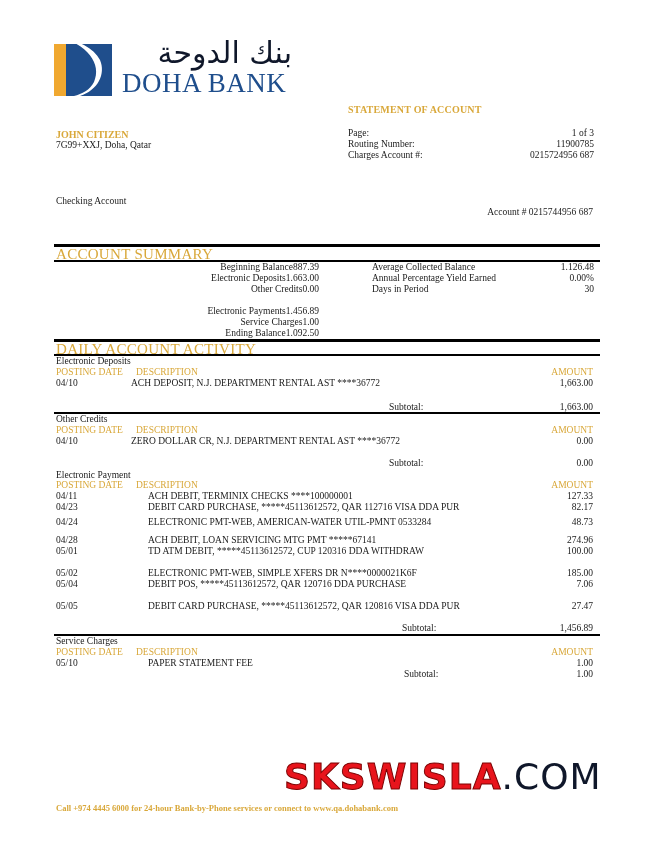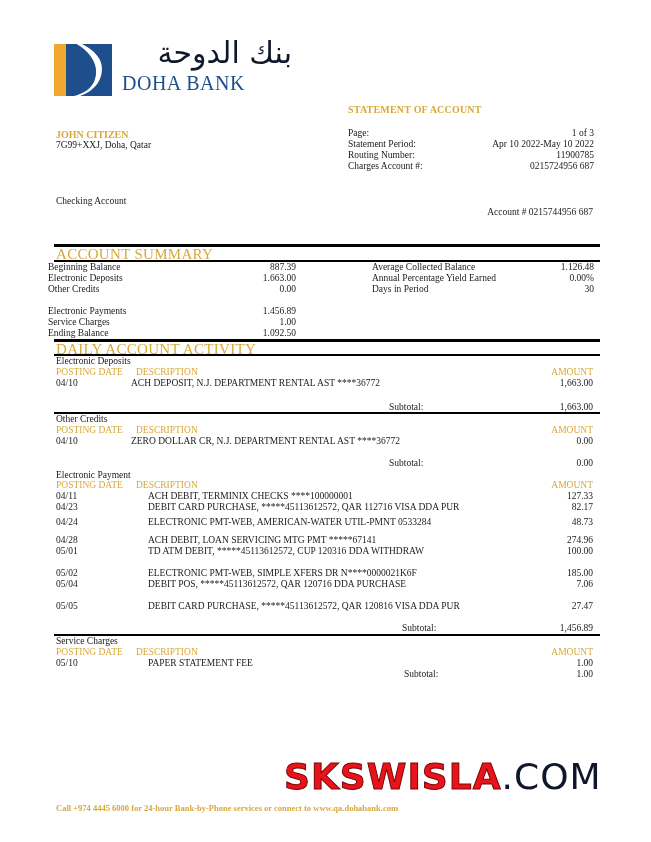--- a/index.html
+++ b/index.html
@@ -8,38 +8,38 @@
   .abs { position: absolute; }
   .gold { color: #d9a83a; }
   .small { font-size: 9.5px; line-height: 11px; }
   .r { text-align: right; }
 
   
   #logo { left: 54px; top: 34px; width: 240px; height: 66px; }
   #logo-mark { position: absolute; left: 0; top: 0; width: 58px; height: 62px; }
   #logo-arabic { position: absolute; left: 70px; top: 2px; font-size: 30px; color: #0f172a;
                  font-family: "DejaVu Sans", sans-serif; line-height: 34px; direction: rtl; width: 168px; text-align: right; }
-  #logo-latin { position: absolute; left: 68px; top: 34px; font-size: 20px; color: #1f4e8c; letter-spacing: 0.5px;
+  #logo-latin { position: absolute; left: 68px; top: 34px; font-size: 27px; color: #1f4e8c; letter-spacing: 0.5px;
                 font-family: "Liberation Serif", serif; line-height: 30px; white-space: nowrap; }
 
   #stmt-title { left: 348px; top: 104px; font-size: 10px; font-weight: bold; letter-spacing: 0.2px; }
   #meta { left: 348px; top: 128px; width: 246px; }
   #meta .row { display: flex; justify-content: space-between; height: 11px; }
 
   #customer-name { left: 56px; top: 129px; font-size: 10px; font-weight: bold; }
   #customer-addr { left: 56px; top: 140px; }
   #acct-type { left: 56px; top: 196px; }
   #acct-num { left: 380px; top: 207px; width: 213px; }
 
   .thick { position: absolute; left: 54px; width: 546px; height: 3px; background: #000; }
   .thin  { position: absolute; left: 54px; width: 546px; height: 2px; background: #000; }
   .sect-title { position: absolute; left: 56px; font-size: 15px; letter-spacing: 0.3px; }
 
   .sum-row { position: absolute; display: flex; justify-content: space-between; height: 11px; }
-  .sum-left { left: 48px; width: 248px; }
+  .sum-left { left: 71px; width: 248px; justify-content: flex-end; }
   .sum-right { left: 372px; width: 222px; }
 
   .grp-name { position: absolute; left: 56px; }
   .hdr { position: absolute; left: 56px; width: 537px; height: 11px; }
   .hdr span { position: absolute; top: 0; }
   .txn { position: absolute; left: 56px; width: 537px; height: 11px; }
   .txn span { position: absolute; top: 0; white-space: nowrap; }
   .sub { position: absolute; height: 11px; }
 
   #footer-text { left: 56px; top: 803px; font-size: 8.5px; font-weight: bold; }
@@ -61,24 +61,20 @@
   <div id="logo-latin">DOHA BANK</div>
 </div>
 
 <div id="stmt-title" class="abs gold">STATEMENT OF ACCOUNT</div>
 <div id="meta" class="abs small">
   <div class="row">
     <span>Page:</span>
     <span>1 of 3</span>
   </div>
   <div class="row">
-    <span>Statement Period:</span>
-    <span>Apr 10 2022-May 10 2022</span>
-  </div>
-  <div class="row">
     <span>Routing Number:</span>
     <span>11900785</span>
   </div>
   <div class="row">
     <span>Charges Account #:</span>
     <span>0215724956 687</span>
   </div>
 </div>
 
 <div id="customer-name" class="abs gold">JOHN CITIZEN</div>

